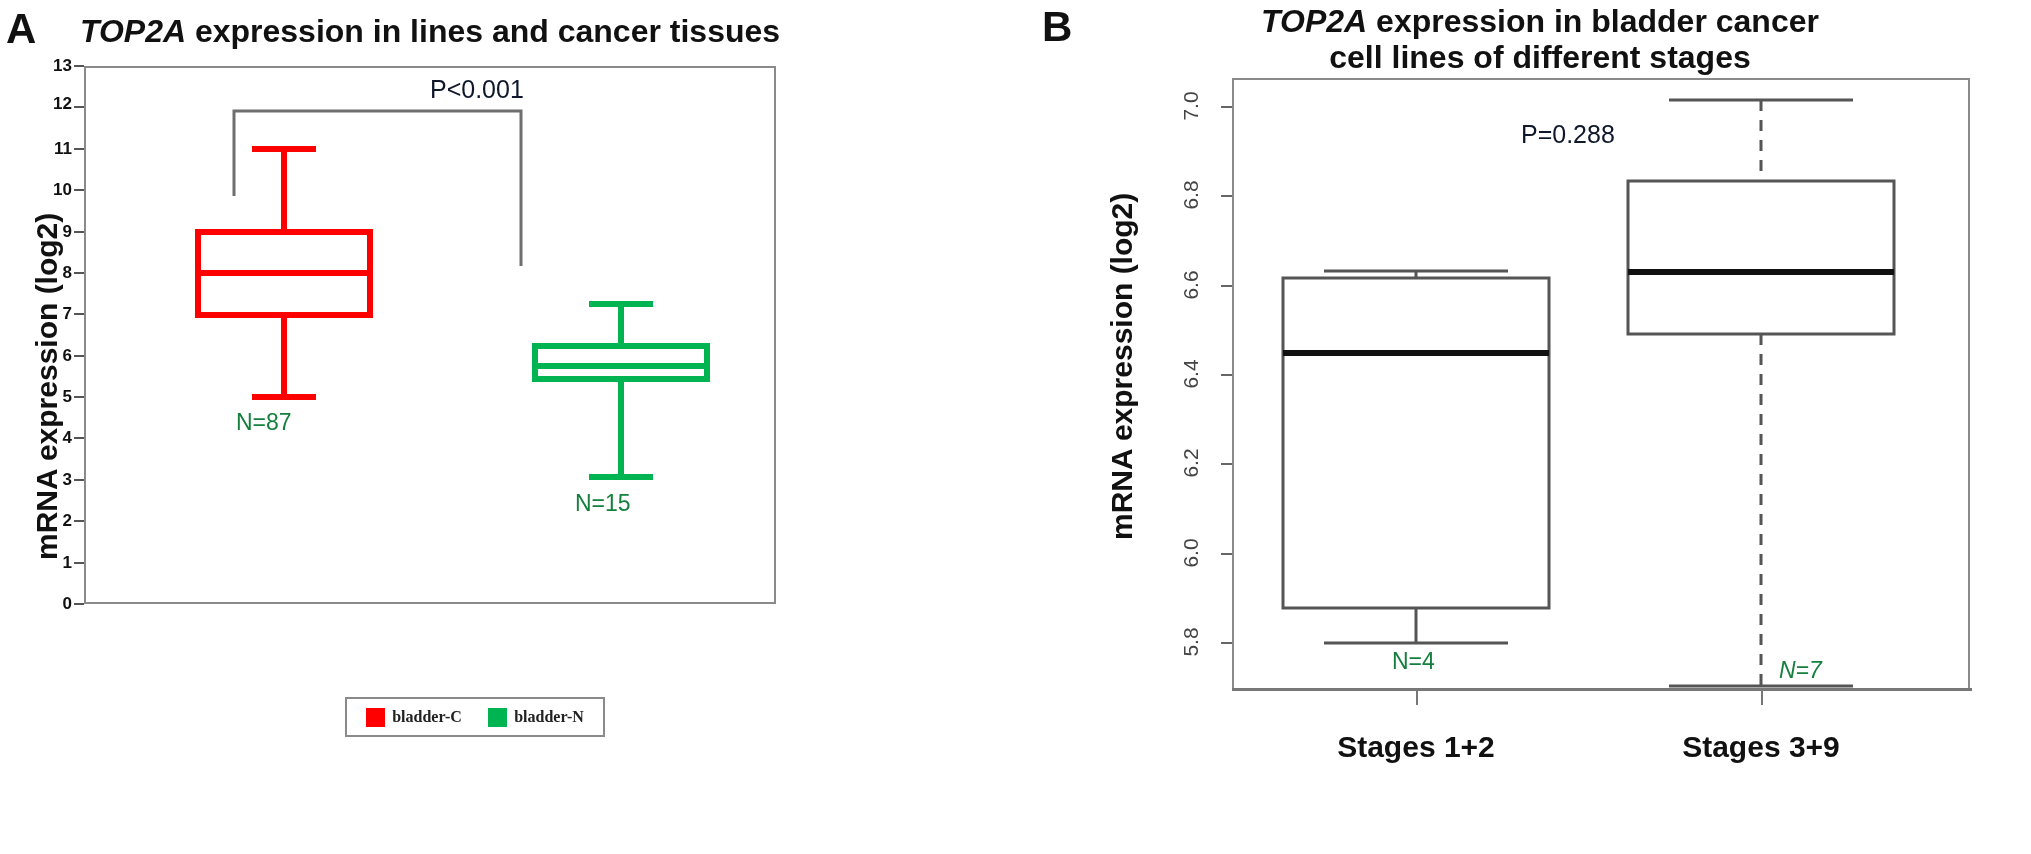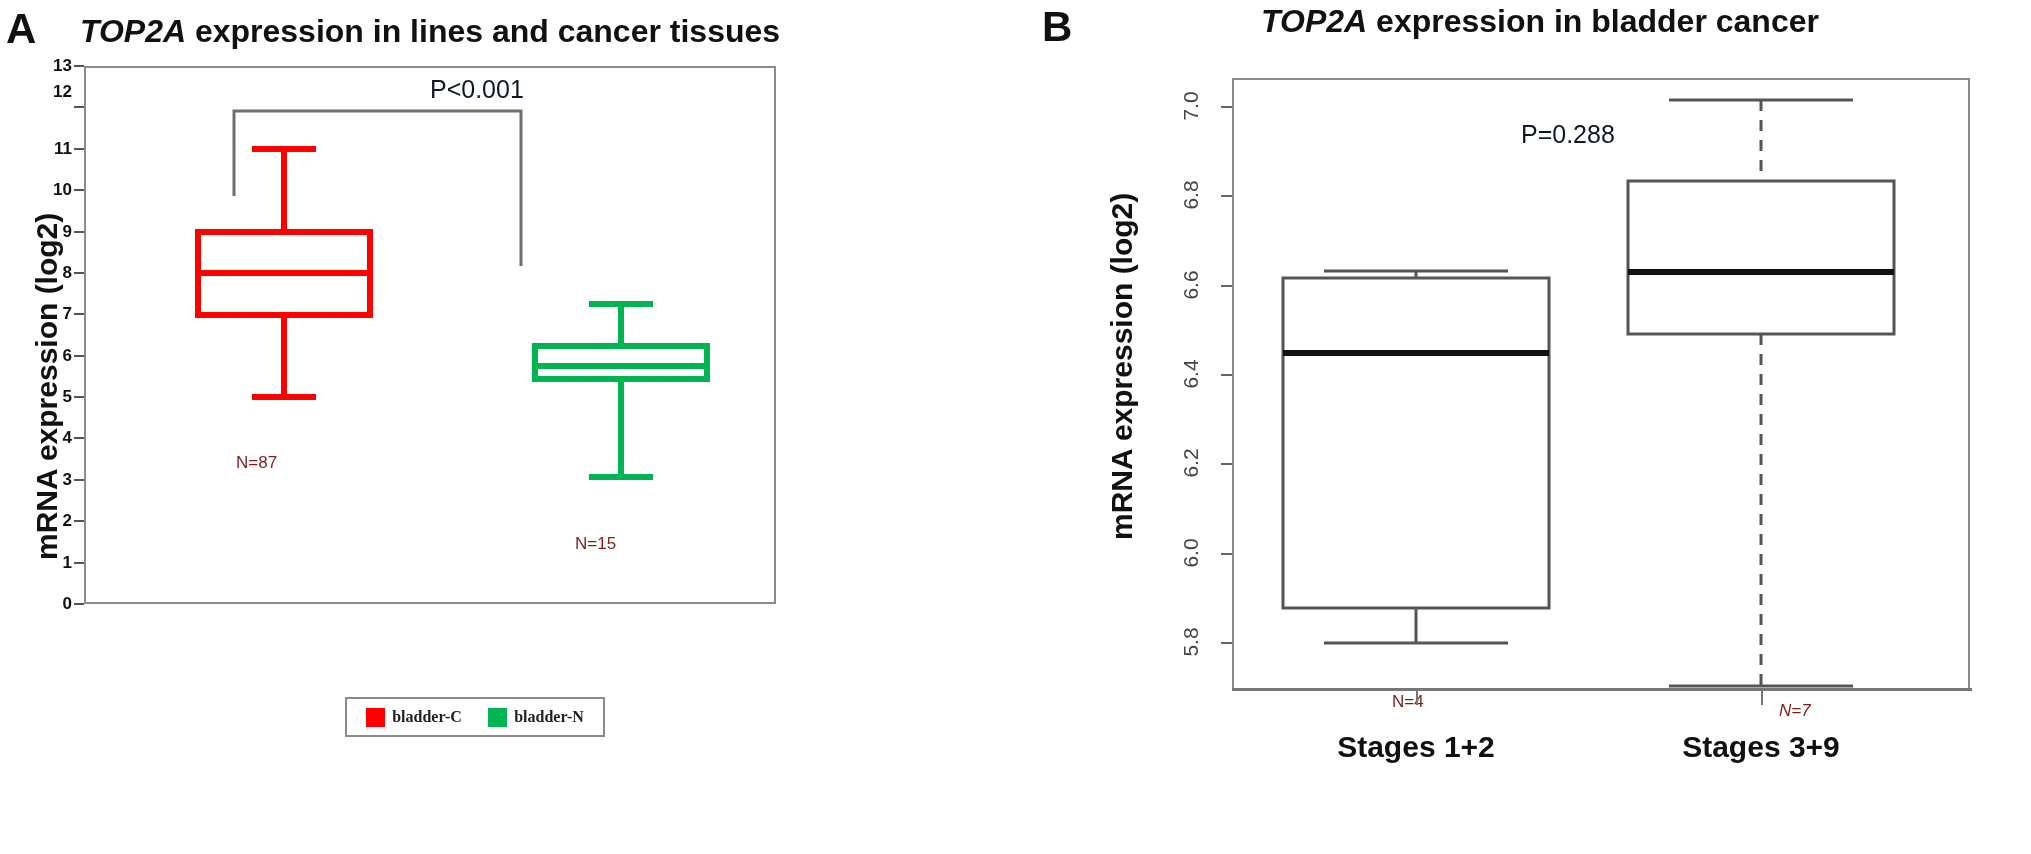--- a/index.html
+++ b/index.html
@@ -45,22 +45,22 @@
   .axis-title{
     position:absolute;font-weight:bold;color:#111;white-space:nowrap;
     transform-origin:0 0;transform:rotate(-90deg);
     font-family:"Liberation Sans",sans-serif;
   }
   #axis-title-a{left:30px;top:560px;font-size:30px;}
   #axis-title-b{left:1105px;top:540px;font-size:30px;}
 
   
   .n-label{
-    position:absolute;font-size:17px;color:#7f1d1d;font-weight:normal;
-    font-family:"Liberation Sans",sans-serif;white-space:nowrap;margin-top:44px;
+    position:absolute;font-size:23px;color:#15803d;font-weight:normal;
+    font-family:"Liberation Sans",sans-serif;white-space:nowrap;
   }
   .p-label{
     position:absolute;font-size:25px;color:#0f172a;font-weight:normal;
     font-family:"Liberation Sans",sans-serif;white-space:nowrap;
   }
 
   
   #legend-a{
     position:absolute;left:345px;top:697px;width:260px;height:40px;
     border:2px solid #8a8a8a;background:#fff;box-sizing:border-box;
@@ -115,21 +115,21 @@
       <div class="ylabel-a" style="top: 512.231px;">2</div>
       <div class="ylabel-a" style="top: 470.846px;">3</div>
       <div class="ylabel-a" style="top: 429.462px;">4</div>
       <div class="ylabel-a" style="top: 388.077px;">5</div>
       <div class="ylabel-a" style="top: 346.692px;">6</div>
       <div class="ylabel-a" style="top: 305.308px;">7</div>
       <div class="ylabel-a" style="top: 263.923px;">8</div>
       <div class="ylabel-a" style="top: 222.538px;">9</div>
       <div class="ylabel-a" style="top: 181.154px;">10</div>
       <div class="ylabel-a" style="top: 139.769px;">11</div>
-      <div class="ylabel-a" style="top: 83px; text-align: right;">12</div>
+      <div class="ylabel-a" style="top: 95px; text-align: right;">12</div>
       <div class="ylabel-a" style="top: 57px;">13</div>
     </div>
 
   <svg id="bracket-a" style="position:absolute;left:84px;top:66px;" width="700" height="260">
     <path d="M 150 130 L 150 45 L 437 45 L 437 200" stroke="#6f6f6f" stroke-width="3" fill="none"></path>
   </svg>
   <div class="p-label" style="left:430px;top:75px;">P&lt;0.001</div>
 
   <svg id="boxA-cancer" style="position:absolute;left:84px;top:66px;" width="700" height="540">
     <g stroke="#ff0000" stroke-width="6" fill="none">
@@ -163,20 +163,21 @@
     <div class="legend-item">
       <span class="legend-swatch" style="background:#00b451;"></span>
       <span class="legend-text">bladder-N</span>
     </div>
   </div>
 
   <div class="panel-letter" id="panel-b-letter">B</div>
 
   <div class="panel-title" id="title-b">
     <span class="gene">TOP2A</span><span> expression in bladder cancer</span><br>
+    <span>cell lines of different stages</span>
   </div>
 
   <div class="axis-title" id="axis-title-b">mRNA expression (log2)</div>
 
   <div id="panelB-frame"></div>
   <div id="panelB-xaxis"></div>
   <div id="yticks-b"></div>
   <div id="xticks-b"></div>
 
   <div class="p-label" style="left:1521px;top:120px;">P=0.288</div>

